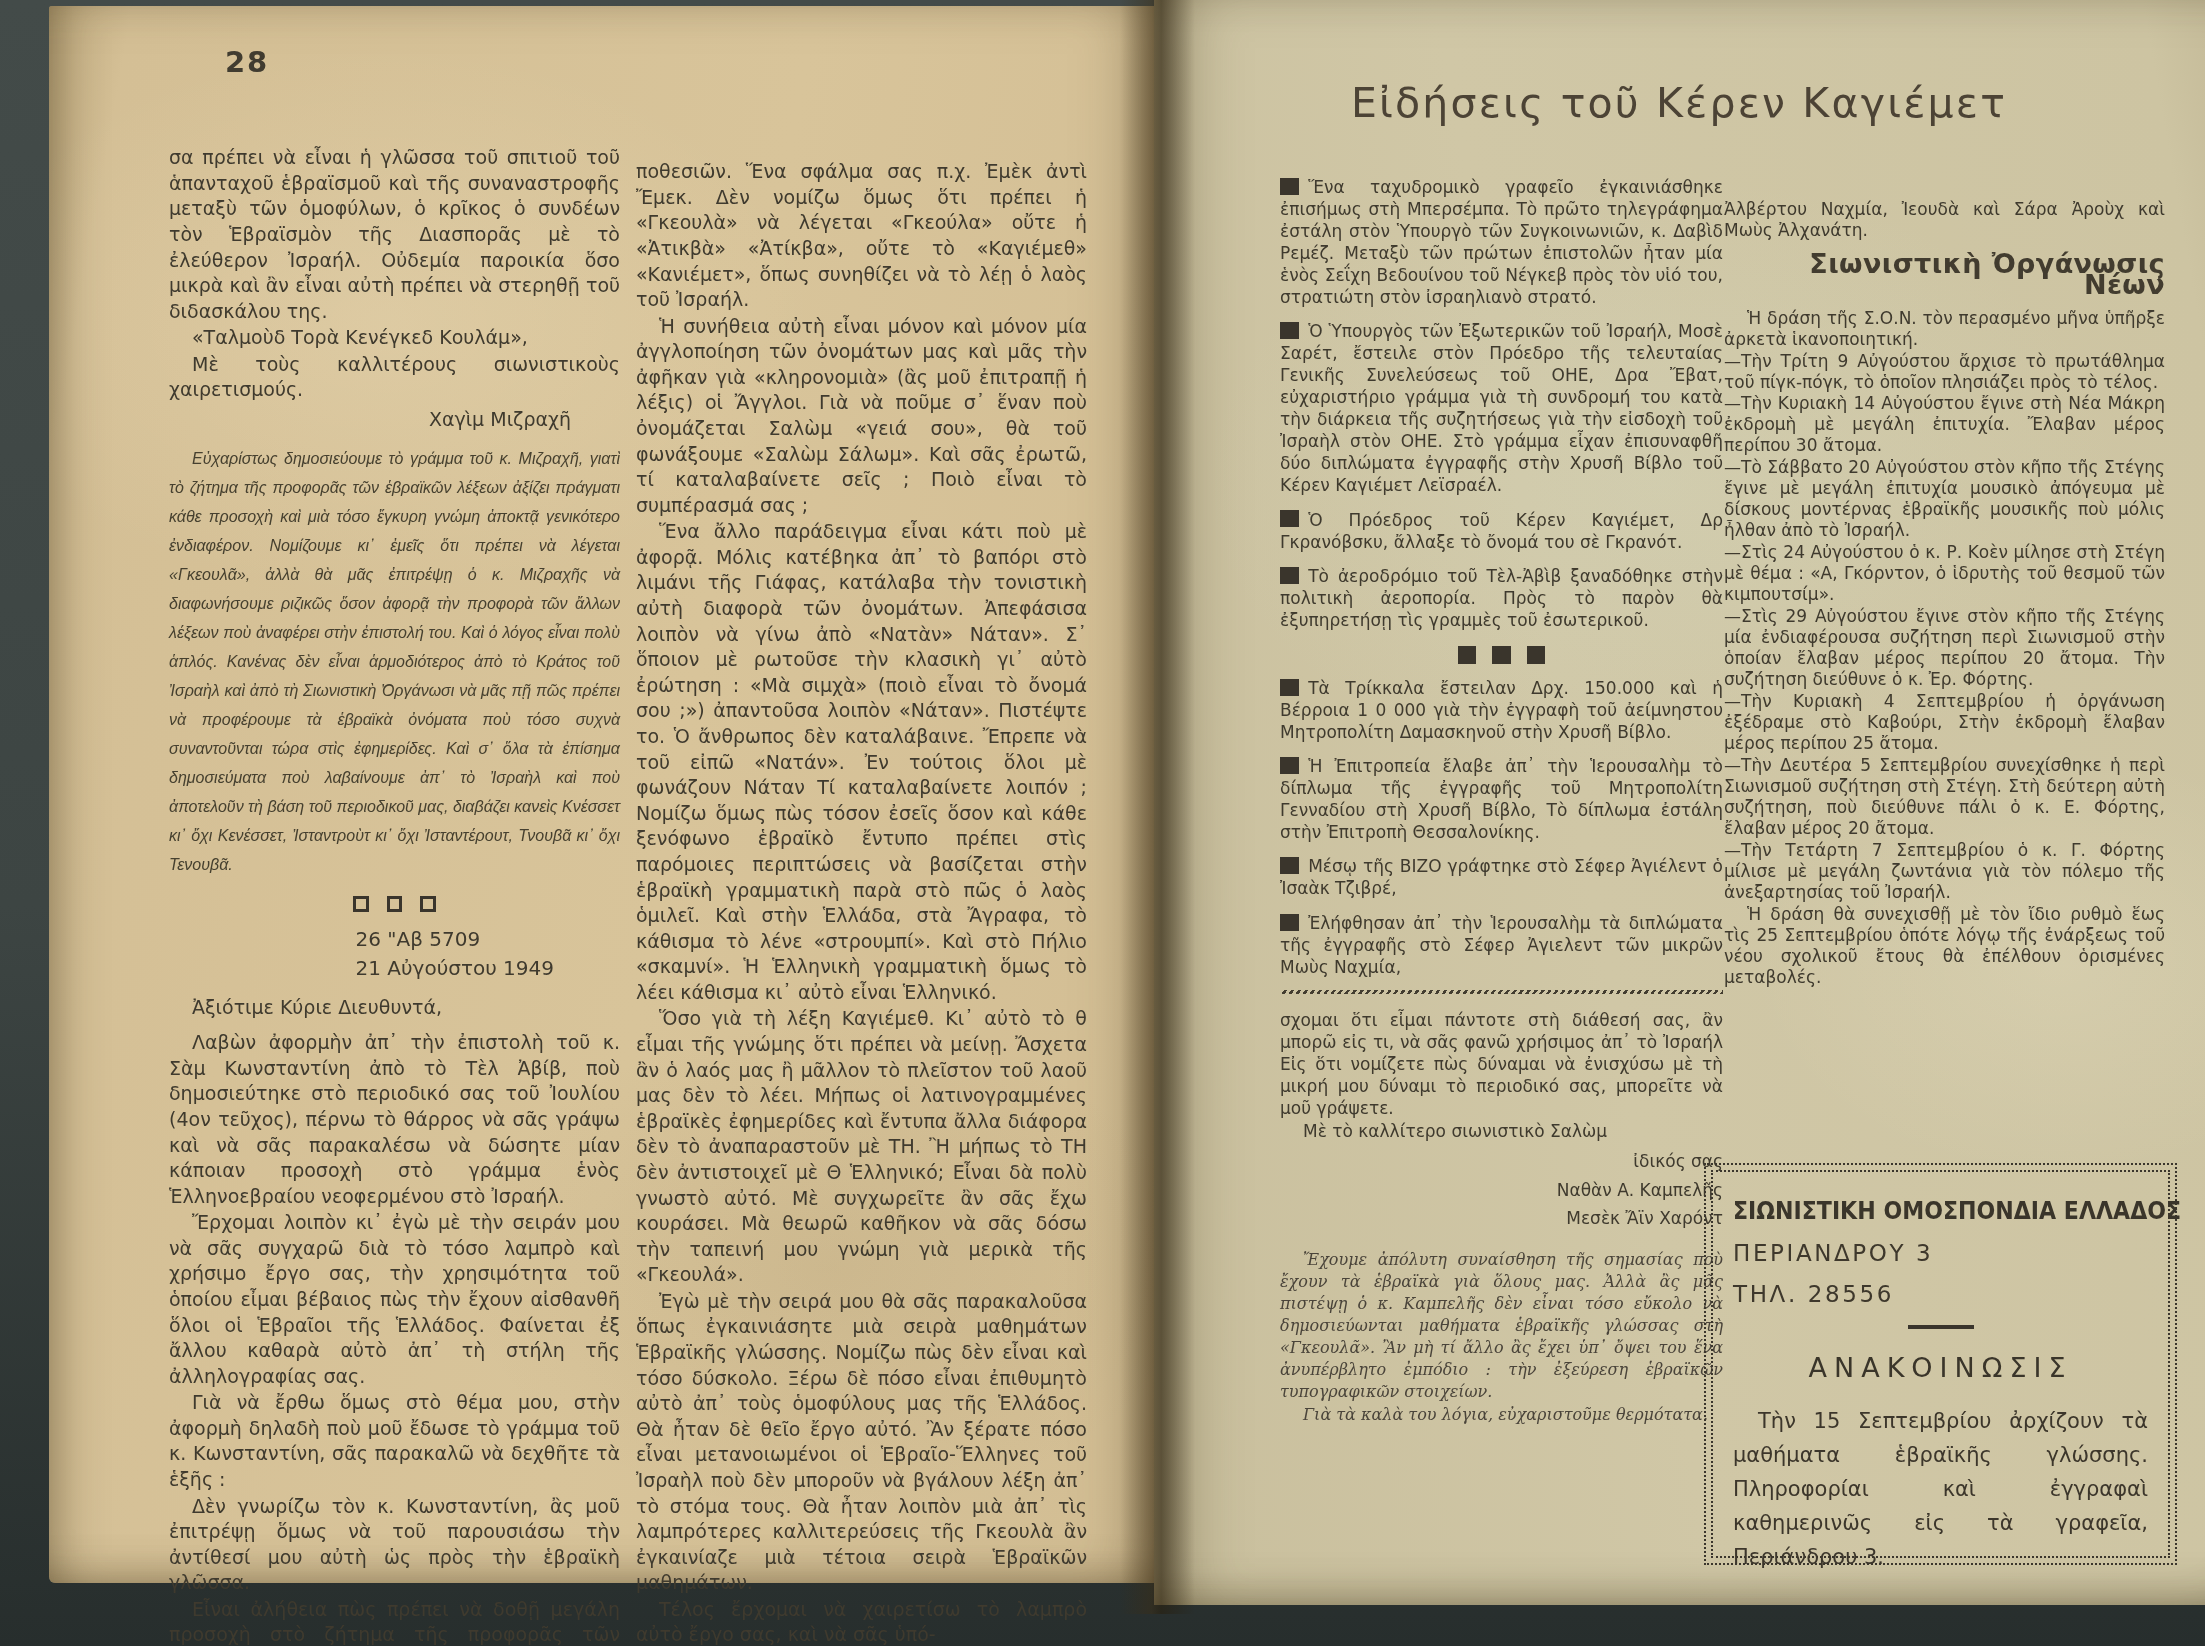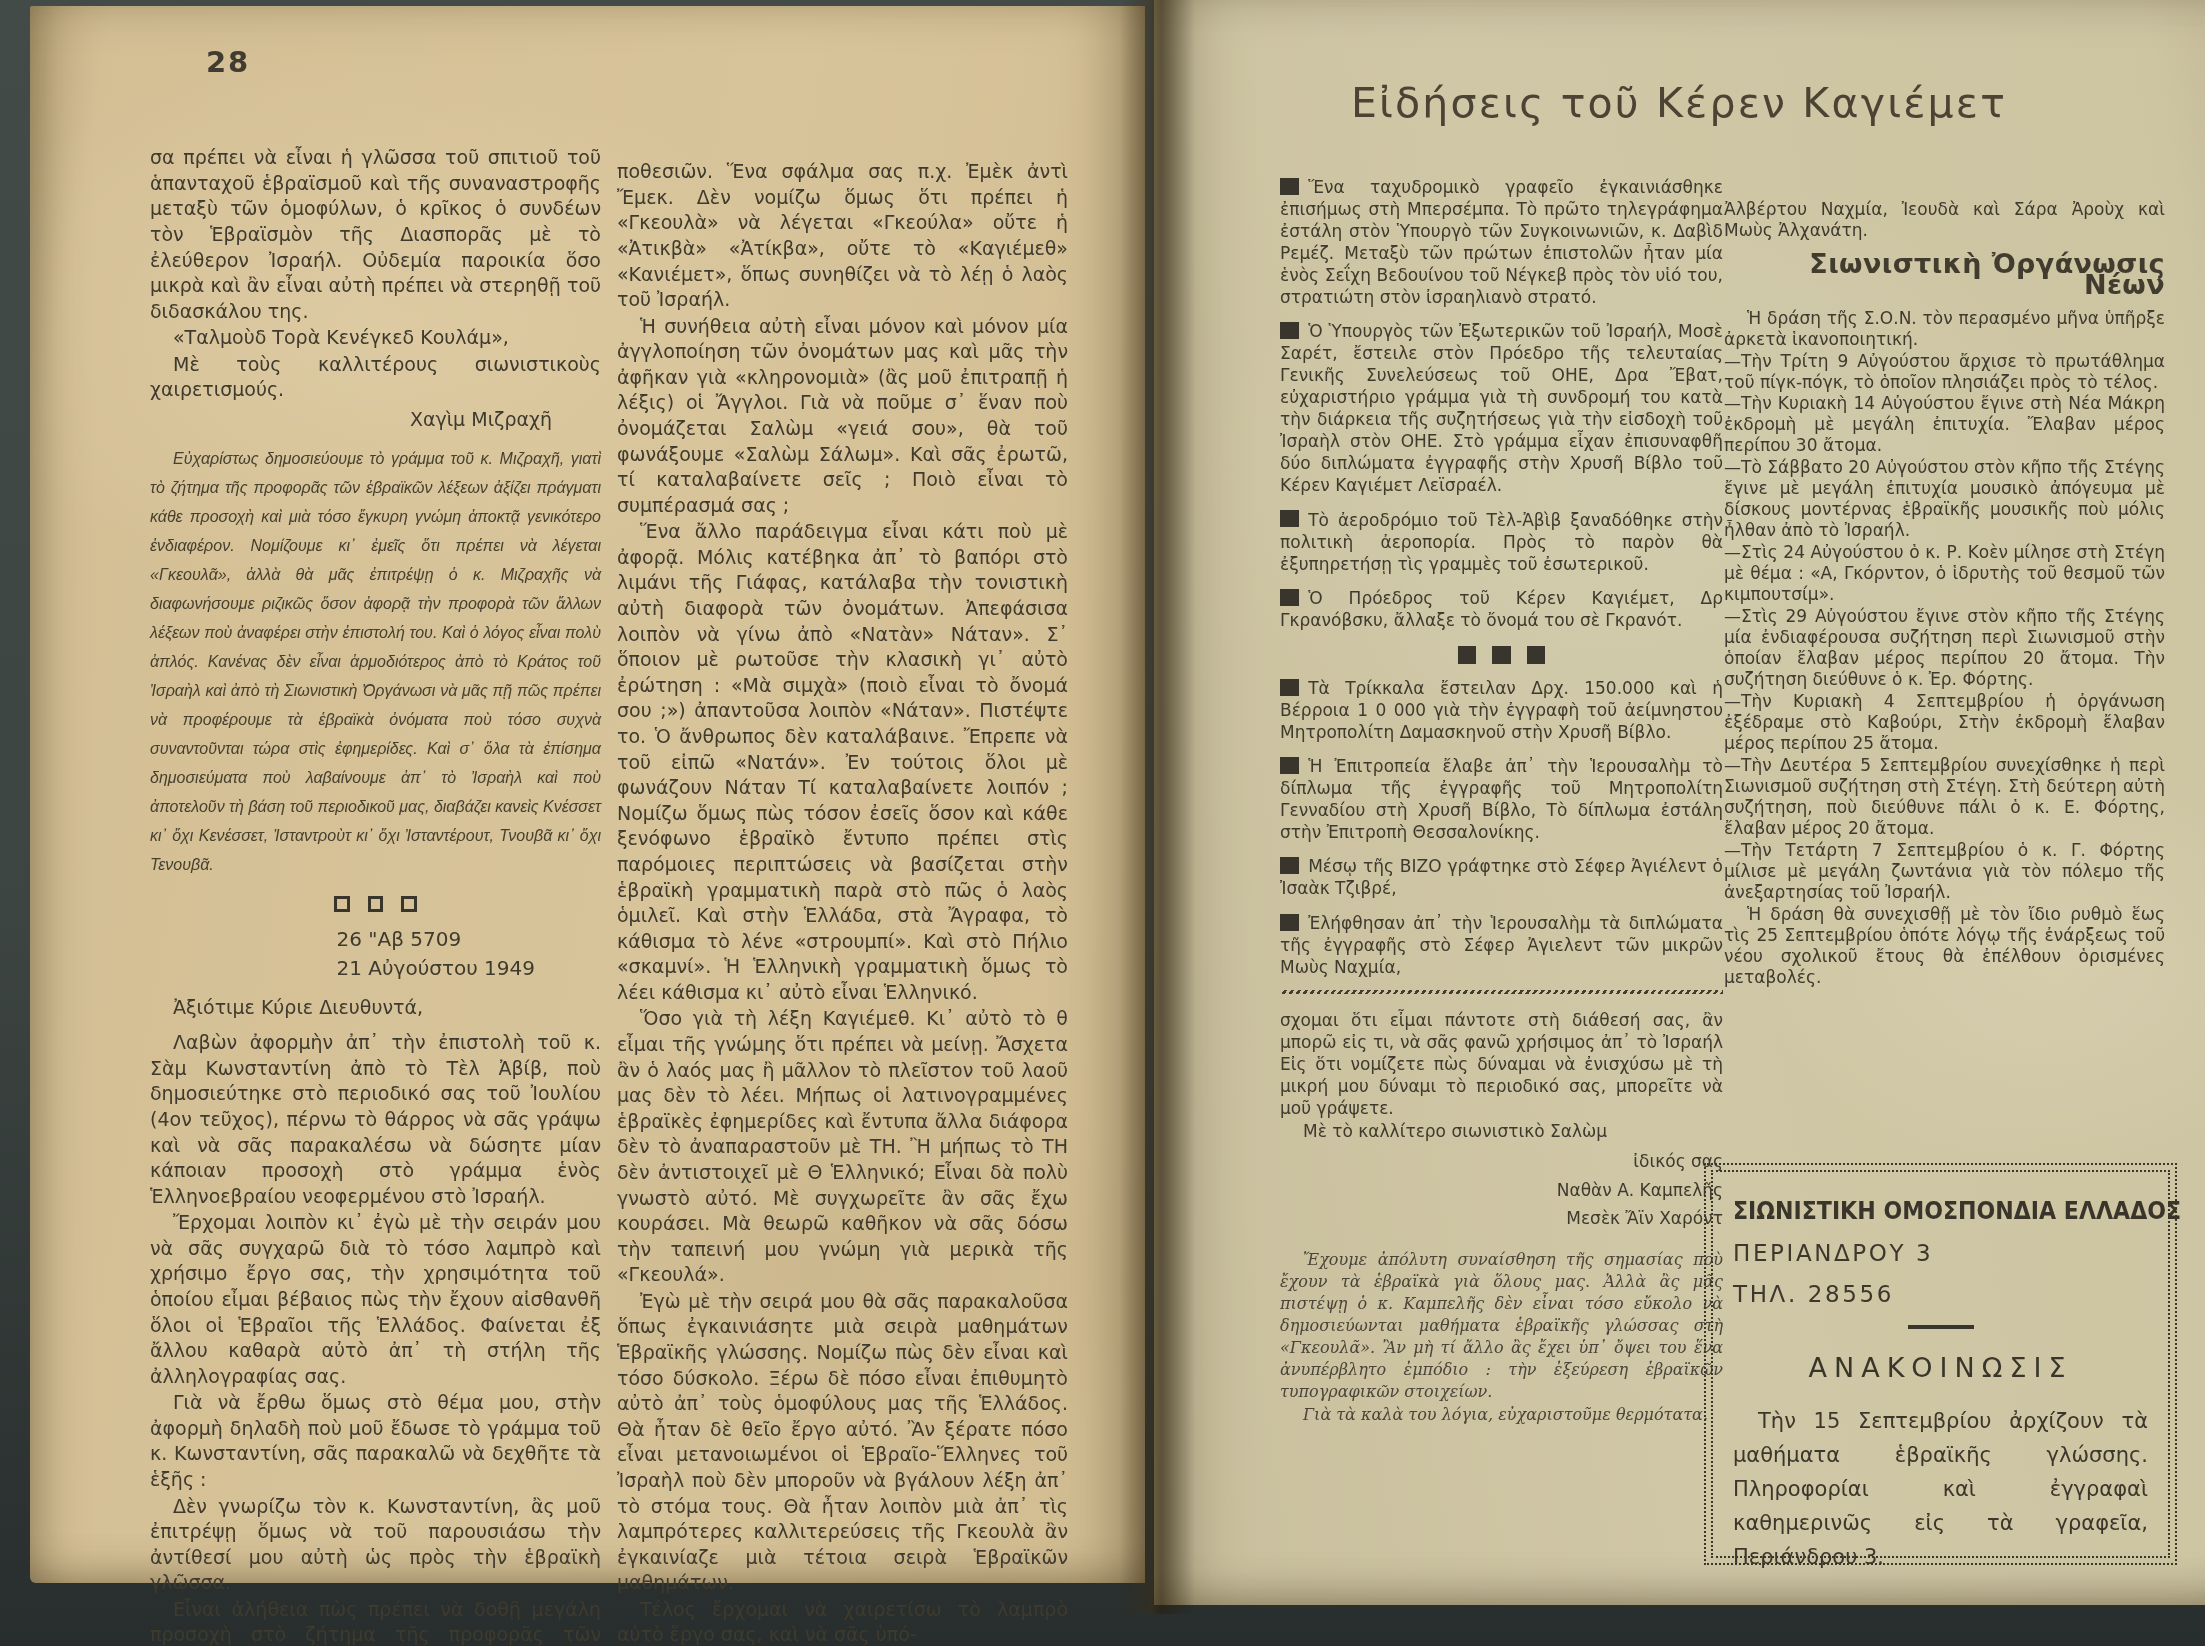--- a/index.html
+++ b/index.html
@@ -1,21 +1,21 @@
 <!DOCTYPE html>
 <html style="font-size:7px"><head>
 <meta charset="utf-8">
 <style>
   html,body{margin:0;padding:0;width:2310px;height:1647px;overflow:hidden;
     background:linear-gradient(180deg,#434b49 0%,#3d4543 55%,#272e2d 100%);
     font-family:"DejaVu Sans",sans-serif;}
   .scan{position:absolute;inset:0;}
   .page{position:absolute;color:#3f3a2e;}
   .page-left{
-    left:30px;top:6.2px;width:1115px;height:1577px;
+    left:49px;top:6.2px;width:1115px;height:1577px;
     background:
       radial-gradient(617px 397px at 30% 20%,rgba(255,244,214,.18),transparent 70%),
       radial-gradient(529px 353px at 70% 80%,rgba(120,100,60,.10),transparent 70%),
       linear-gradient(100deg,#c3ae83 0%,#d4bf95 6%,#d8c49a 55%,#d2bd93 100%);
     box-shadow:inset -49px 0 62px -26.5px rgba(82,68,38,.55),
                inset 31px 0 49px -26.5px rgba(70,55,25,.5),
                inset 0 -26.5px 40px -22px rgba(90,75,45,.35);
     border-radius:2.6px 0 0 6.2px;}
   .page-right{
     left:1154px;top:0;width:1129px;height:1605px;
@@ -110,22 +110,22 @@
       <p class="ind">Τέλος ἔρχομαι νὰ χαιρετίσω τὸ λαμπρὸ αὐτὸ ἔργο σας, καὶ νὰ σᾶς ὑπό-</p>
     </div>
   </div>
 
   <div class="page page-right">
     <h1 class="title">Εἰδήσεις τοῦ Κέρεν Καγιέμετ</h1>
 
     <div class="col colR1">
       <p class="news"><span class="bullet"></span><span>Ἕνα ταχυδρομικὸ γραφεῖο ἐγκαινιάσθηκε ἐπισήμως στὴ Μπερσέμπα. Τὸ πρῶτο τηλεγράφημα ἐστάλη στὸν Ὑπουργὸ τῶν Συγκοινωνιῶν, κ. Δαβὶδ Ρεμέζ. Μεταξὺ τῶν πρώτων ἐπιστολῶν ἦταν μία ἑνὸς Σεΐχη Βεδουίνου τοῦ Νέγκεβ πρὸς τὸν υἱό του, στρατιώτη στὸν ἰσραηλιανὸ στρατό.</span></p>
       <p class="news"><span class="bullet"></span><span>Ὁ Ὑπουργὸς τῶν Ἐξωτερικῶν τοῦ Ἰσραήλ, Μοσὲ Σαρέτ, ἔστειλε στὸν Πρόεδρο τῆς τελευταίας Γενικῆς Συνελεύσεως τοῦ ΟΗΕ, Δρα Ἔβατ, εὐχαριστήριο γράμμα γιὰ τὴ συνδρομή του κατὰ τὴν διάρκεια τῆς συζητήσεως γιὰ τὴν εἰσδοχὴ τοῦ Ἰσραὴλ στὸν ΟΗΕ. Στὸ γράμμα εἶχαν ἐπισυναφθῆ δύο διπλώματα ἐγγραφῆς στὴν Χρυσῆ Βίβλο τοῦ Κέρεν Καγιέμετ Λεϊσραέλ.</span></p>
+      <p class="news"><span class="bullet"></span><span>Ὁ Πρόεδρος τοῦ Κέρεν Καγιέμετ, Δρ Γκρανόβσκυ, ἄλλαξε τὸ ὄνομά του σὲ Γκρανότ.</span></p>
       <p class="news"><span class="bullet"></span><span>Τὸ ἀεροδρόμιο τοῦ Τὲλ-Ἀβὶβ ξαναδόθηκε στὴν πολιτικὴ ἀεροπορία. Πρὸς τὸ παρὸν θὰ ἐξυπηρετήσῃ τὶς γραμμὲς τοῦ ἐσωτερικοῦ.</span></p>
-      <p class="news"><span class="bullet"></span><span>Ὁ Πρόεδρος τοῦ Κέρεν Καγιέμετ, Δρ Γκρανόβσκυ, ἄλλαξε τὸ ὄνομά του σὲ Γκρανότ.</span></p>
       <div class="orn">
         <span class="fsq"></span><span class="fsq"></span><span class="fsq"></span>
       </div>
       <p class="news"><span class="bullet"></span><span>Τὰ Τρίκκαλα ἔστειλαν Δρχ. 150.000 καὶ ἡ Βέρροια 1 0 000 γιὰ τὴν ἐγγραφὴ τοῦ ἀείμνηστου Μητροπολίτη Δαμασκηνοῦ στὴν Χρυσῆ Βίβλο.</span></p>
       <p class="news"><span class="bullet"></span><span>Ἡ Ἐπιτροπεία ἔλαβε ἀπ᾽ τὴν Ἱερουσαλὴμ τὸ δίπλωμα τῆς ἐγγραφῆς τοῦ Μητροπολίτη Γενναδίου στὴ Χρυσῆ Βίβλο, Τὸ δίπλωμα ἐστάλη στὴν Ἐπιτροπὴ Θεσσαλονίκης.</span></p>
       <p class="news"><span class="bullet"></span><span>Μέσῳ τῆς ΒΙΖΟ γράφτηκε στὸ Σέφερ Ἀγιέλεντ ὁ Ἰσαὰκ Τζιβρέ,</span></p>
       <p class="news"><span class="bullet"></span><span>Ἐλήφθησαν ἀπ᾽ τὴν Ἱερουσαλὴμ τὰ διπλώματα τῆς ἐγγραφῆς στὸ Σέφερ Ἀγιελεντ τῶν μικρῶν Μωὺς Ναχμία,</span></p>
 
       <div class="wavy"></div>
 

